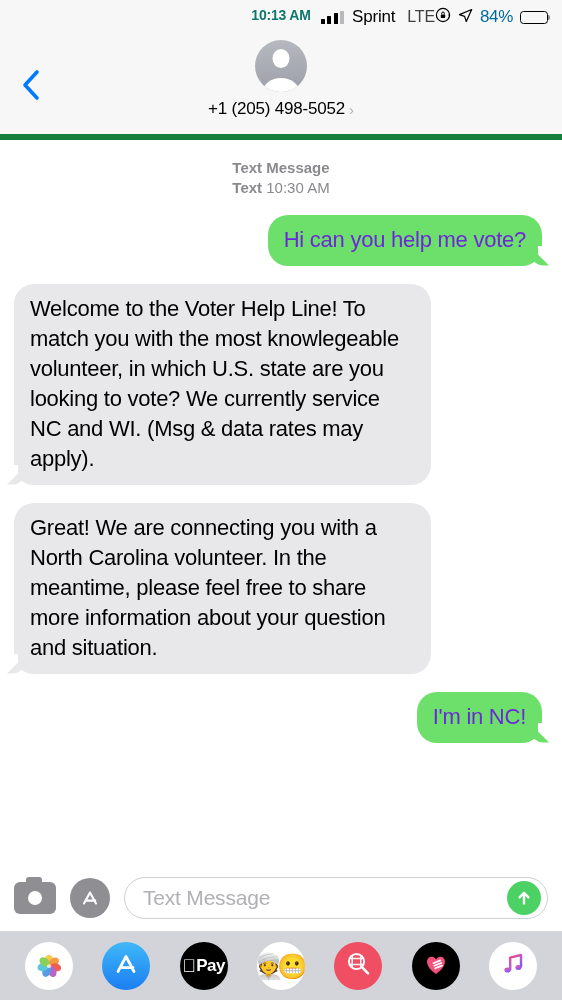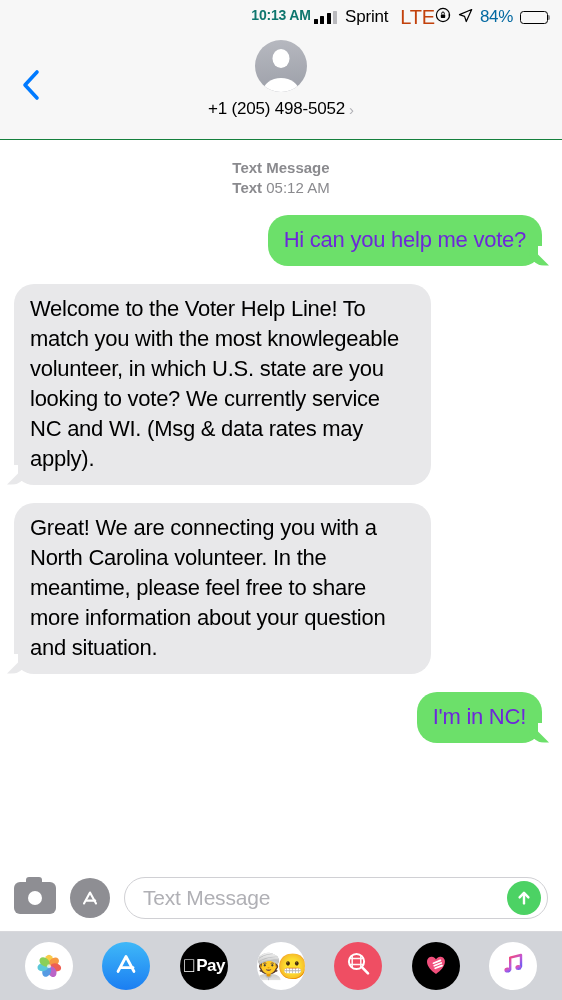--- a/index.html
+++ b/index.html
@@ -19,39 +19,39 @@
     padding:0 14px 0 12px; flex:0 0 34px;
   }
   .status-left { display:flex; align-items:center; gap:8px; }
   .signal-bars { display:flex; align-items:flex-end; gap:2.5px; height:13px; }
   .signal-bars i { display:block; width:4px; background:#000; border-radius:0.5px; }
   .signal-bars i:nth-child(1){ height:5px; }
   .signal-bars i:nth-child(2){ height:8px; }
   .signal-bars i:nth-child(3){ height:11px; }
   .signal-bars i:nth-child(4){ height:13px; background:#b9b9bd; }
   .carrier { font-size:17px; color:#000; letter-spacing:-0.2px; }
-  .net-type { font-size:20px; color:#c2410c; letter-spacing:-0.2px; margin-left:4px; }
+  .net-type { font-size:16px; color:#404040; letter-spacing:-0.2px; margin-left:4px; }
   .clock { font-size:14px; font-weight:bold; color:#0f766e; letter-spacing:-0.2px;
            position:absolute; left:0; right:0; text-align:center; top:7px; }
   .status-right { display:flex; align-items:center; gap:7px; }
   .battery-pct { font-size:17px; color:#0369a1; letter-spacing:-0.3px; }
   .battery-shell {
     width:28px; height:13px; border:1.6px solid #000; border-radius:3.5px;
     position:relative; padding:1.4px;
   }
   .battery-shell::after {
     content:""; position:absolute; right:-3.4px; top:3.6px;
     width:2px; height:5px; background:#000; border-radius:0 1.5px 1.5px 0; opacity:.4;
   }
   .battery-fill { height:100%; width:84%; background:#000; border-radius:1.5px; }
 
   
   .chat-header {
     flex:0 0 106px; background:#f7f7f7; position:relative;
-    border-bottom:1px solid #15803d;
+    border-bottom:6px solid #15803d;
     display:flex; flex-direction:column; align-items:center; justify-content:flex-start;
     padding-top:6px;
   }
   .back-btn {
     position:absolute; left:14px; top:34px;
     width:34px; height:34px; display:flex; align-items:center; justify-content:center;
     cursor:pointer;
   }
   .avatar {
     width:52px; height:52px; border-radius:50%;
@@ -232,21 +232,21 @@
       <span class="contact-name">+1 (205) 498-5052</span>
       <span class="chev-right">›</span>
     </div>
   </div>
 
   <div class="conversation">
     <div class="ts-block">
       <span class="ts-type">Text Message</span>
       <span class="ts-when">
         <b>Text</b>
-        <span>05:12 AM</span>
+        <span>10:30 AM</span>
       </span>
     </div>
 
     <div class="row out">
       <div class="bubble out">
         <span class="txt">Hi can you help me vote?</span>
       </div>
     </div>
 
     <div class="row in">

